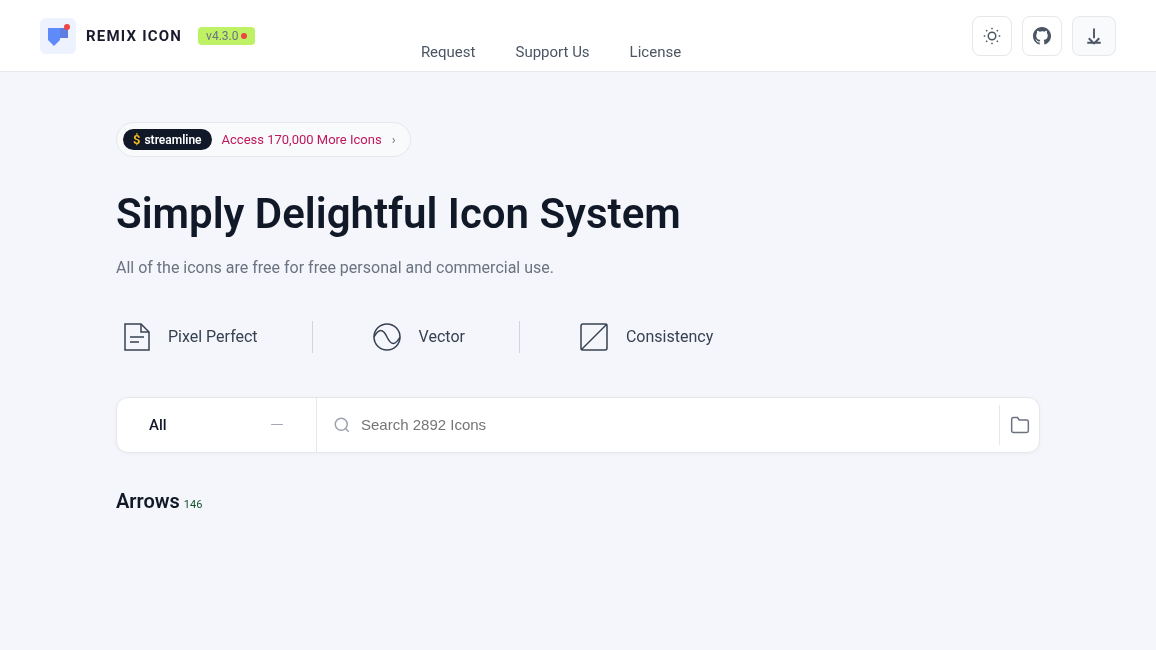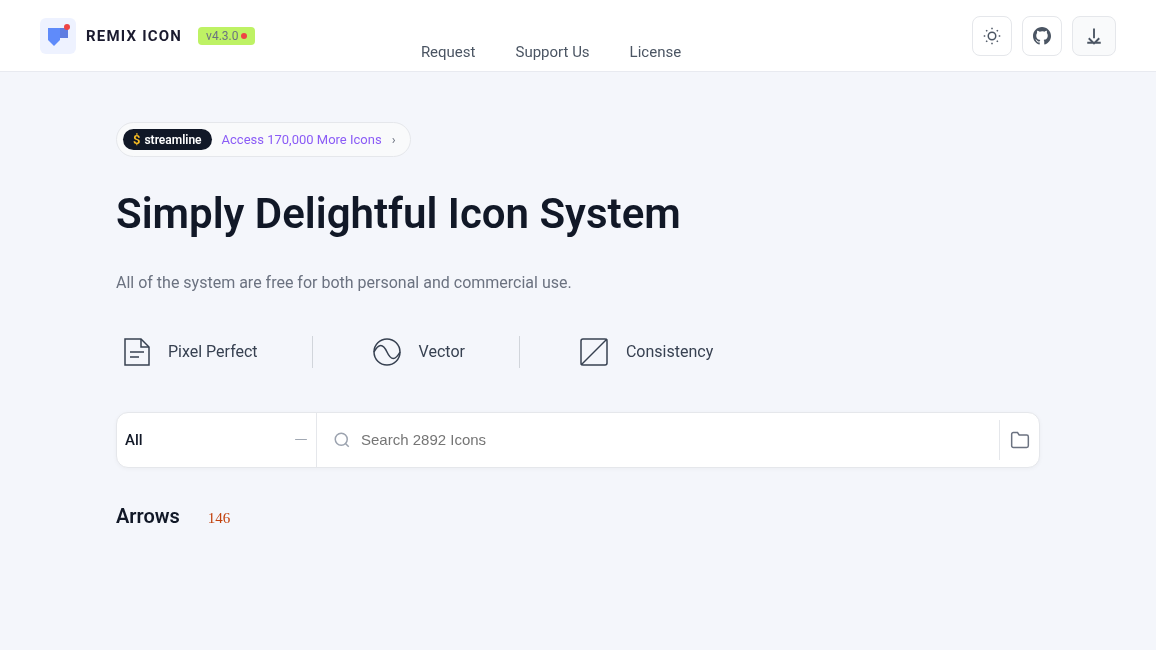--- a/index.html
+++ b/index.html
@@ -149,34 +149,34 @@
       gap: 4px;
     }
 
     .streamline-dollar {
       color: #fbbf24;
       font-size: 13px;
     }
 
     .banner-text {
       font-size: 13px;
-      color: #8b5cf6;
+      color: #be185d;
     }
 
     .banner-arrow {
       font-size: 13px;
       color: #6b7280;
     }
 
     
     .hero-title {
       font-size: 42px;
       font-weight: 600;
       color: #111827;
-      margin-bottom: 31px;
+      margin-bottom: 16px;
       line-height: 1.2;
     }
 
     .hero-desc {
       font-size: 16px;
       color: #6b7280;
       line-height: 1.6;
       margin-bottom: 4px;
     }
 
@@ -227,21 +227,21 @@
       align-items: center;
       height: 56px;
       overflow: hidden;
       box-shadow: 0 1px 4px rgba(0,0,0,0.04);
     }
 
     .category-section {
       display: flex;
       align-items: center;
       gap: 10px;
-      padding: 0 8px;
+      padding: 0 32px;
       min-width: 200px;
       height: 100%;
       border-right: 1px solid #e5e7eb;
     }
 
     .category-label {
       font-size: 15px;
       color: #111827;
       font-weight: 500;
     }
@@ -284,34 +284,33 @@
       justify-content: center;
       cursor: pointer;
       color: #6b7280;
       border-left: 1px solid #e5e7eb;
     }
 
     
     .section-header {
       display: flex;
       align-items: baseline;
-      gap: 28px;
+      gap: 4px;
       margin-top: 36px;
     }
 
     .section-title {
       font-size: 20px;
       font-weight: 600;
       color: #111827;
     }
 
     .section-count {
-      font-size: 15px;
-      color: #c2410c;
-      font-family: Liberation Serif, serif;
+      font-size: 11px;
+      color: #14532d;
     }
   </style>
 </head>
 <body>
 
 <header>
   <div class="header-logo">
 
     <svg class="logo-icon" viewBox="0 0 36 36" fill="none" xmlns="http://www.w3.org/2000/svg">
       <rect width="36" height="36" rx="6" fill="#EEF2FF"></rect>
@@ -366,21 +365,21 @@
     <div class="streamline-badge">
       <span class="streamline-dollar">$</span>
       <span>streamline</span>
     </div>
     <span class="banner-text">Access 170,000 More Icons</span>
     <span class="banner-arrow">›</span>
   </div>
 
   
   <h1 class="hero-title">Simply Delightful Icon System</h1>
-  <p class="hero-desc">All of the system are free for both personal and commercial use.</p>
+  <p class="hero-desc">All of the icons are free for free personal and commercial use.</p>
 
   
   <div class="features-row">
 
     <div class="feature-item">
       <div class="feature-icon">
         <svg width="38" height="38" viewBox="0 0 38 38" fill="none" stroke="#374151" stroke-width="1.5">
           <path d="M8 6 L24 6 L32 14 L32 32 L8 32 Z"></path>
           <path d="M24 6 L24 14 L32 14"></path>
           <line x1="13" y1="19" x2="27" y2="19"></line>

